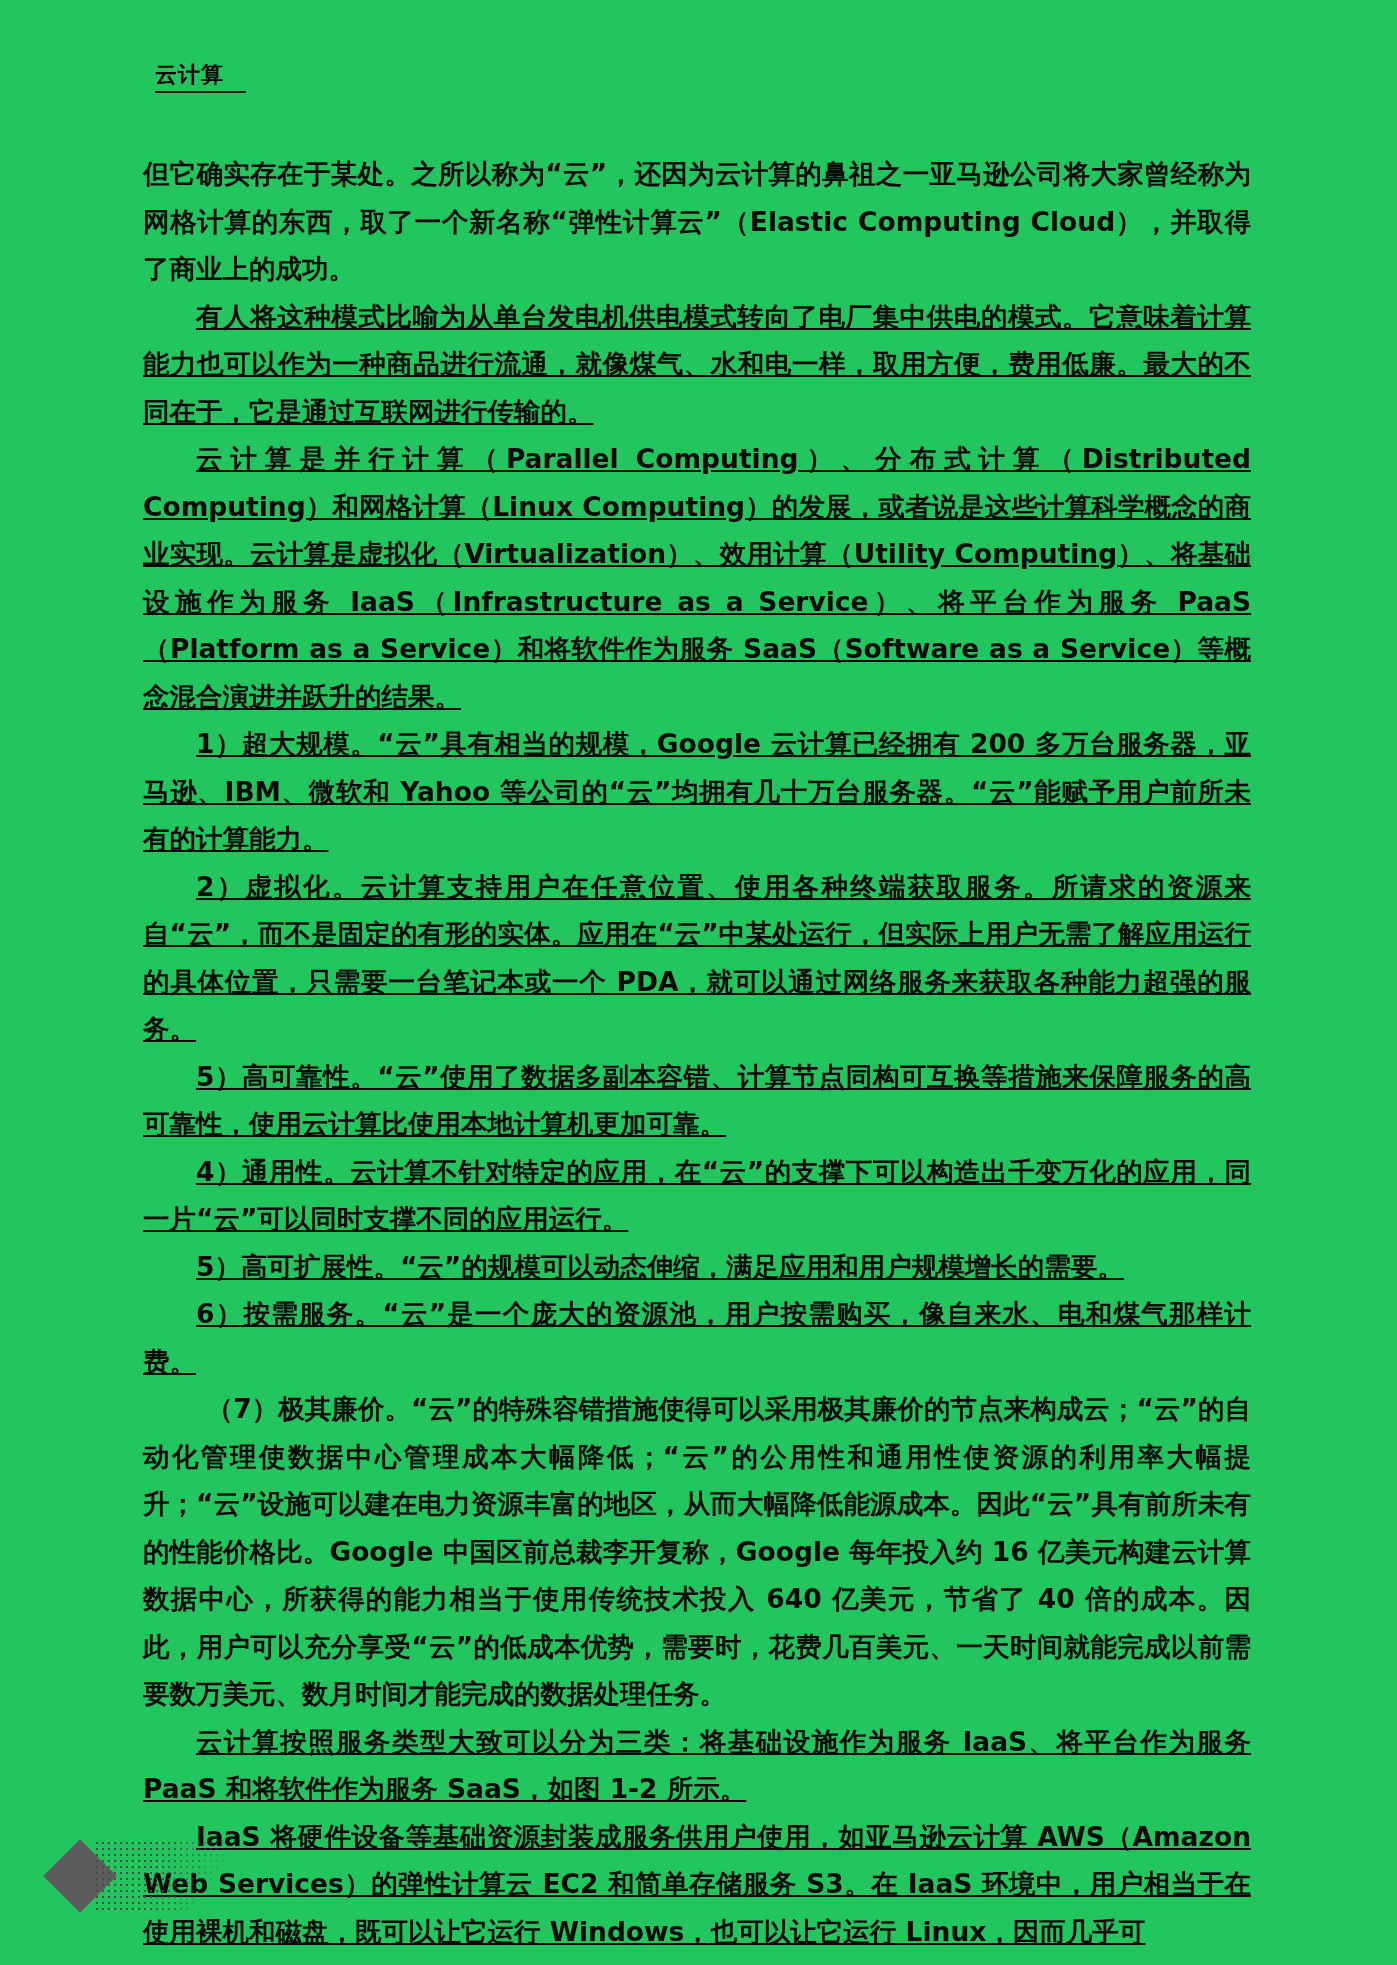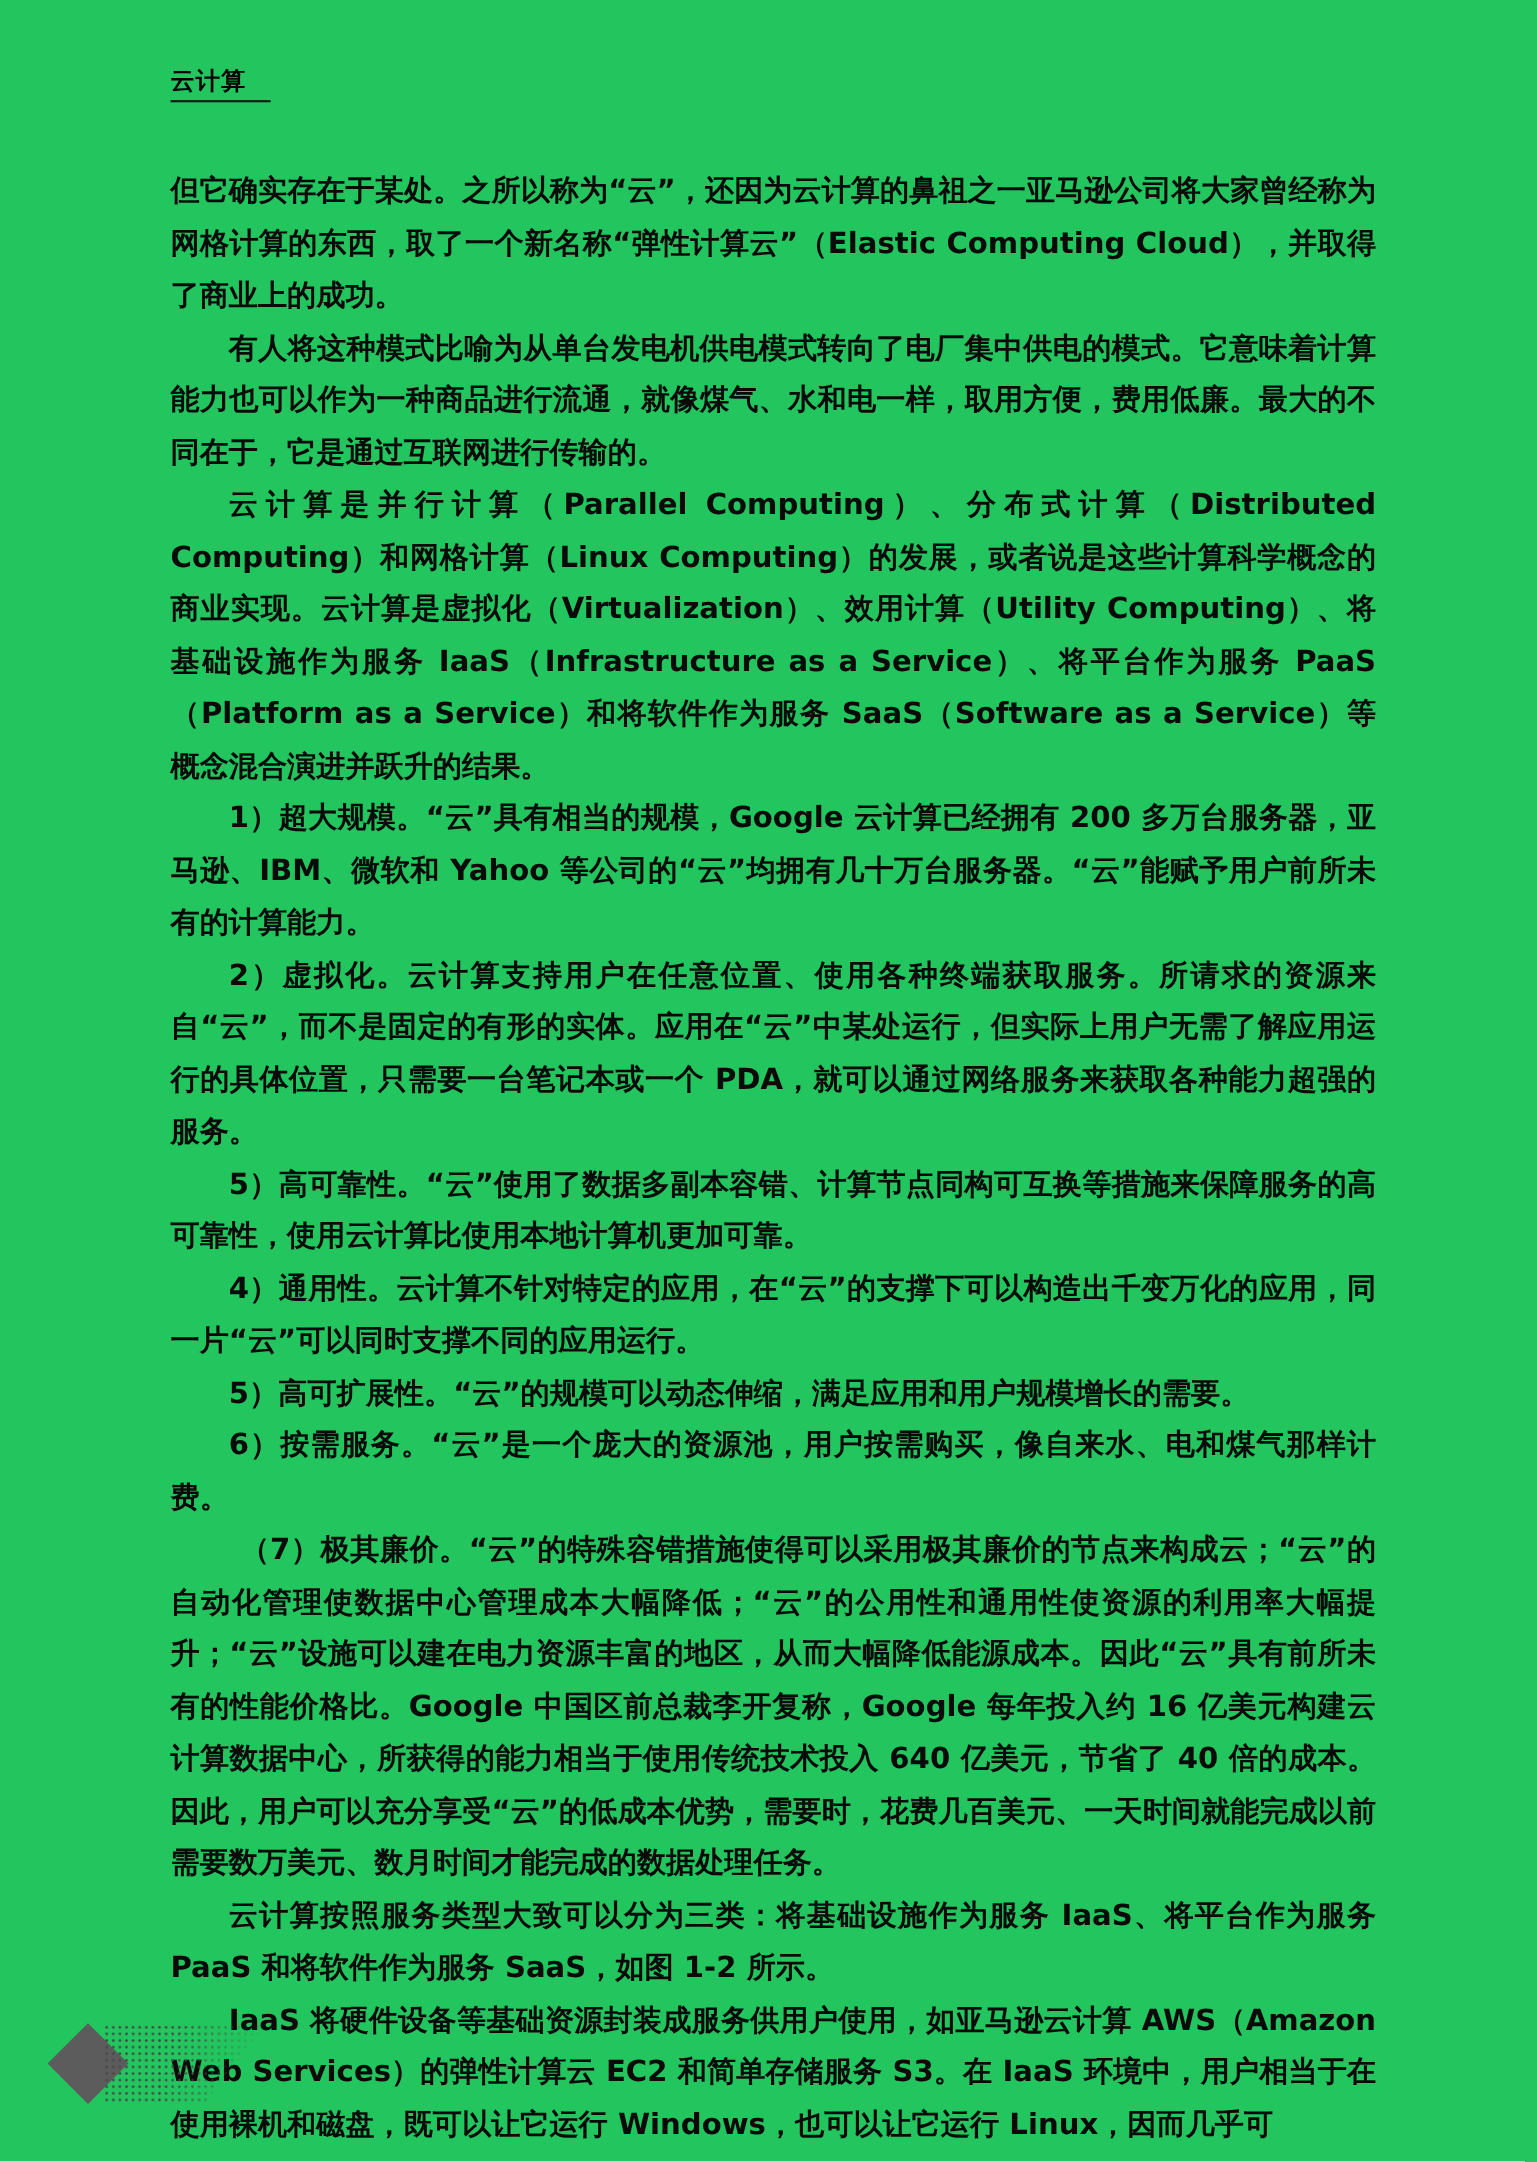--- a/index.html
+++ b/index.html
@@ -37,34 +37,35 @@
   }
 
   
   .content {
     position: absolute;
     left: 143px;
     top: 150px;
     width: 1108px;
   }
   p.para {
-    margin: 0 0 0 12px;
+    margin: 0 0 0 0;
     font-size: 26.5px;
     line-height: 47.5px;
     text-align: justify;
     text-justify: inter-ideograph;
     text-align-last: left;
     font-family: "DejaVu Sans", "Liberation Sans", sans-serif;
     font-weight: 600;
     color: #0a0a0a;
     letter-spacing: 0px;
     word-spacing: 0px;
   }
   p.indent {
     text-indent: 2em;
+    text-decoration: underline;
   }
   p.indent-wide {
     text-indent: 2.4em;
   }
   
   .loose   { word-spacing: 2px; letter-spacing: 0.6px; }
   .looser  { word-spacing: 4px; letter-spacing: 1.6px; }
 
   
   .ornament {

